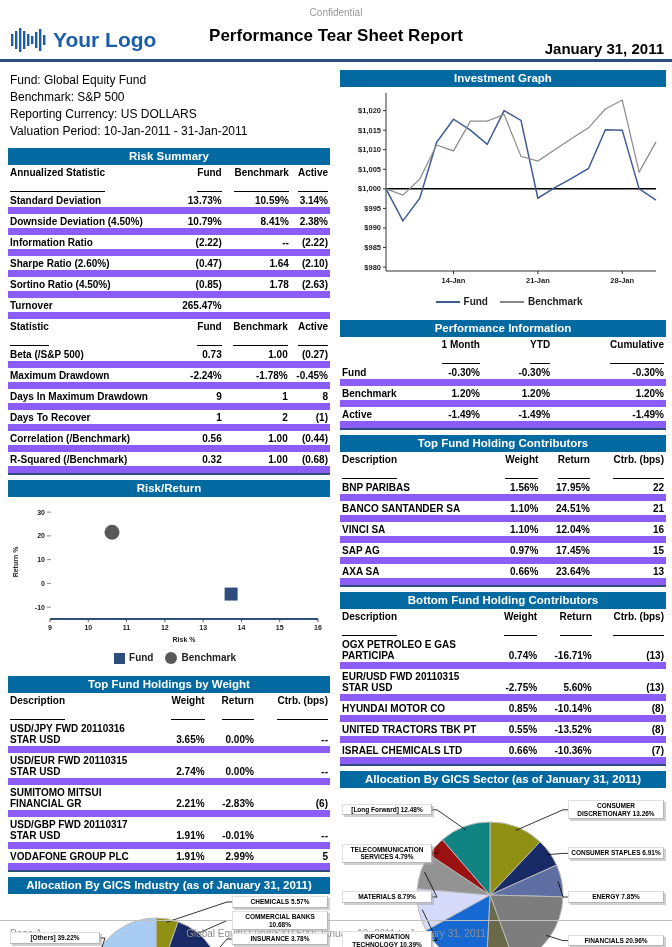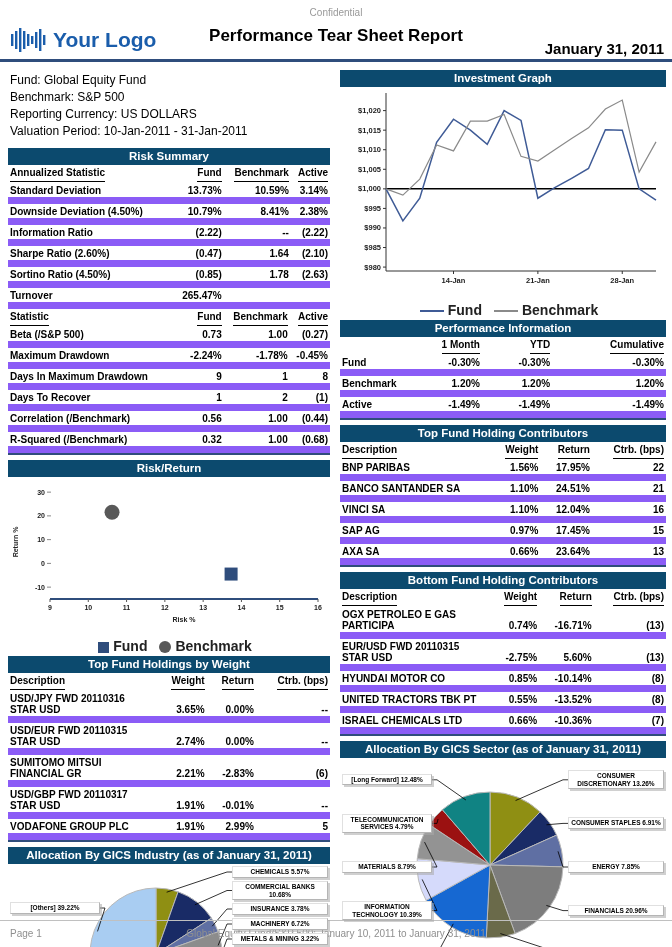--- a/index.html
+++ b/index.html
@@ -14,42 +14,42 @@
   .rpt-title { position: absolute; top: 26px; left: 0; right: 0; text-align: center; font-size: 17px; font-weight: bold; color: #000; }
   .rpt-date { position: absolute; right: 8px; top: 40px; font-size: 15px; font-weight: bold; }
 
   .cols { display: flex; gap: 10px; padding: 8px 6px 0 8px; justify-content: flex-end; }
   .col-l { width: 322px; flex: none; }
   .col-r { flex: 1; min-width: 0; }
 
   .fund-info { font-size: 12px; line-height: 17px; margin: 2px 0 8px 2px; color: #000; }
 
   .panel { margin-top: 5px; }
-  .bar { background: #0c4a6e; color: #fff; font-weight: bold; font-size: 11.5px; text-align: center; padding: 2px 0 3px; }
+  .bar { background: #0369a1; color: #fff; font-weight: bold; font-size: 11.5px; text-align: center; padding: 2px 0 3px; }
 
   .tbl table { width: 100%; border-collapse: collapse; font-size: 10px; font-weight: bold; color: #000; }
   .tbl th, .tbl td { padding: 2px 2px 1px; text-align: right; vertical-align: bottom; }
   .tbl th:first-child, .tbl td:first-child { text-align: left; }
   .tbl tbody tr { border-bottom: 7px solid #8b5cf6; }
-  .tbl .u { border-bottom: 1.2px solid #000; padding-bottom: 3px; display: inline-block; }
+  .tbl .u { border-bottom: 1.2px solid #000; padding-bottom: 13px; display: inline-block; }
   .rule { border-bottom: 2px solid #2f4d7c; }
   .risk td:first-child, .risk th:first-child { width: 50%; }
   .risk td:nth-child(2), .risk th:nth-child(2) { width: 17%; }
   .perf td:first-child, .perf th:first-child { width: 18%; }
   .hold td:first-child, .hold th:first-child { width: 46%; }
 
   .chart { position: relative; }
   .iv-chart { height: 228px; }
   .rr-chart { height: 174px; }
   .pie-industry { height: 176px; }
   .pie-sector { height: 218px; }
   .chart svg { display: block; }
   .pie-svg { position: absolute; left: 0; top: 0; }
 
-  .legend { text-align: center; font-size: 14px; font-weight: bold; color: #222; margin-top: 9px; }
+  .legend { text-align: center; font-size: 10px; font-weight: bold; color: #222; margin-top: 3px; }
   .sw { display: inline-block; vertical-align: middle; margin: 0 4px 0 12px; }
   .sw-line { width: 24px; height: 2px; }
   .sw-square { width: 11px; height: 11px; }
   .sw-circle { width: 12px; height: 12px; border-radius: 50%; }
 
   .plabel { position: absolute; font-size: 6.5px; font-weight: bold; line-height: 7.5px; text-align: center;
             background: #fff; border: 1px solid #b5b5b5; border-left-color: #e0e0e0; border-top-color: #e0e0e0;
             box-shadow: 2px 2px 0 rgba(170,170,170,.55); padding: 1px 2px; color: #000; z-index: 2; }
 
   .footer { position: absolute; left: 0; right: 0; bottom: 8px; border-top: 1px solid #c0c0c0; padding-top: 7px; font-size: 10px; color: #8f8f8f; }

